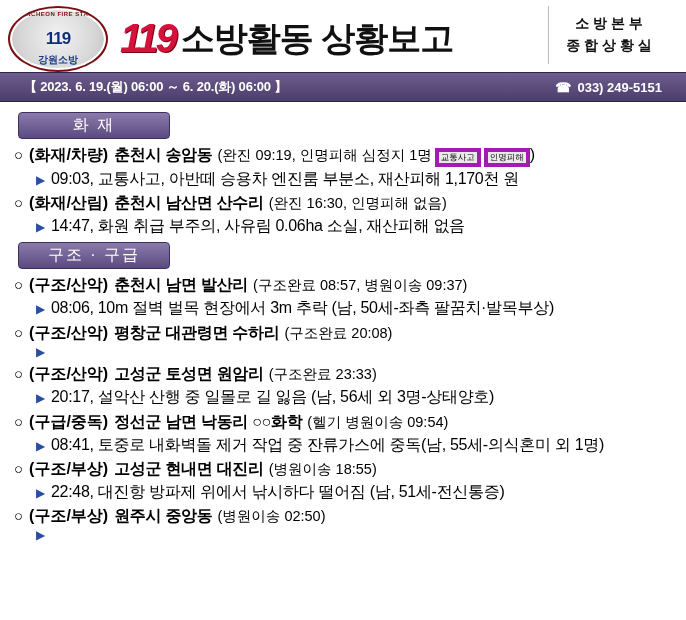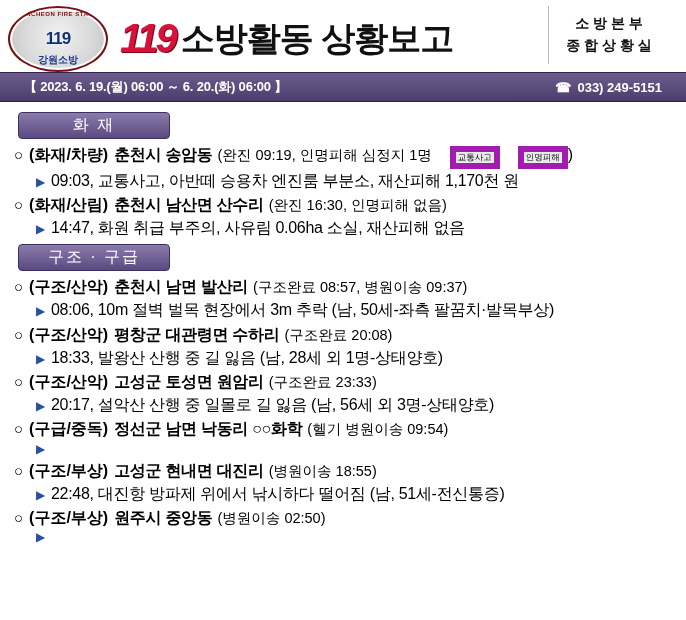--- a/index.html
+++ b/index.html
@@ -126,24 +126,24 @@
     line-height:1.45;
     white-space:nowrap;
     letter-spacing:-.3px;
   }
   .bullet-tri{
     color:#2a4fa0;font-size:12px;margin-right:6px;
   }
   .tag{
     display:inline-block;
     font-size:8.5px;
-    border:6px solid #a21caf;
+    border:4px solid #a21caf;
     background:#e9e9e9;
     padding:0 2px;
-    margin-left:18px;
+    margin-left:3px;
     vertical-align:2px;
     line-height:1.25;
   }
 </style>
 </head>
 <body>
 
 <div class="page">
 
   <div class="header">
@@ -212,21 +212,20 @@
         </div>
       </div><div class="entry">
         <div class="line-main">
           <span class="bullet-o">○</span>
           <span class="cat">(구조/산악)</span>
           <span class="place">평창군 대관령면 수하리</span>
           <span class="paren">(구조완료 20:08)</span>
         </div>
         <div class="line-sub">
           <span class="bullet-tri">▶</span>
-          <span>18:33, 발왕산 산행 중 길 잃음 (남, 28세 외 1명-상태양호)</span>
         </div>
       </div><div class="entry">
         <div class="line-main">
           <span class="bullet-o">○</span>
           <span class="cat">(구조/산악)</span>
           <span class="place">고성군 토성면 원암리</span>
           <span class="paren">(구조완료 23:33)</span>
         </div>
         <div class="line-sub">
           <span class="bullet-tri">▶</span>
@@ -234,20 +233,21 @@
         </div>
       </div><div class="entry">
         <div class="line-main">
           <span class="bullet-o">○</span>
           <span class="cat">(구급/중독)</span>
           <span class="place">정선군 남면 낙동리 ○○화학</span>
           <span class="paren">(헬기 병원이송 09:54)</span>
         </div>
         <div class="line-sub">
           <span class="bullet-tri">▶</span>
+          <span>08:41, 토중로 내화벽돌 제거 작업 중 잔류가스에 중독(남, 55세-의식혼미 외 1명)</span>
         </div>
       </div><div class="entry">
         <div class="line-main">
           <span class="bullet-o">○</span>
           <span class="cat">(구조/부상)</span>
           <span class="place">고성군 현내면 대진리</span>
           <span class="paren">(병원이송 18:55)</span>
         </div>
         <div class="line-sub">
           <span class="bullet-tri">▶</span>

